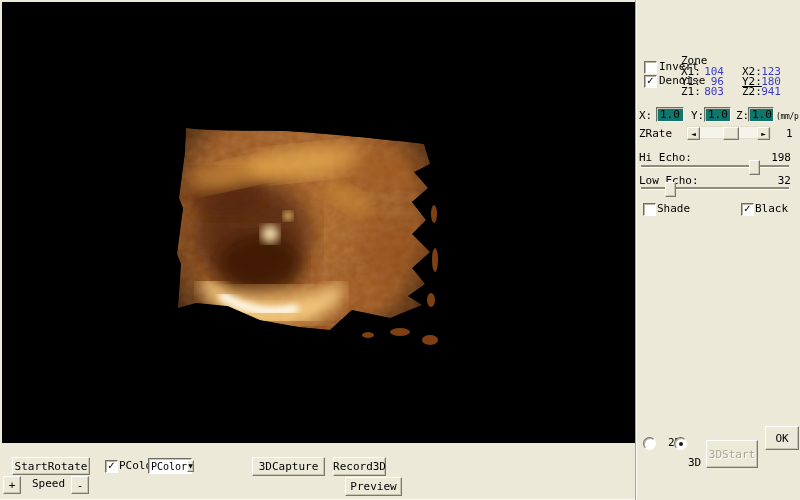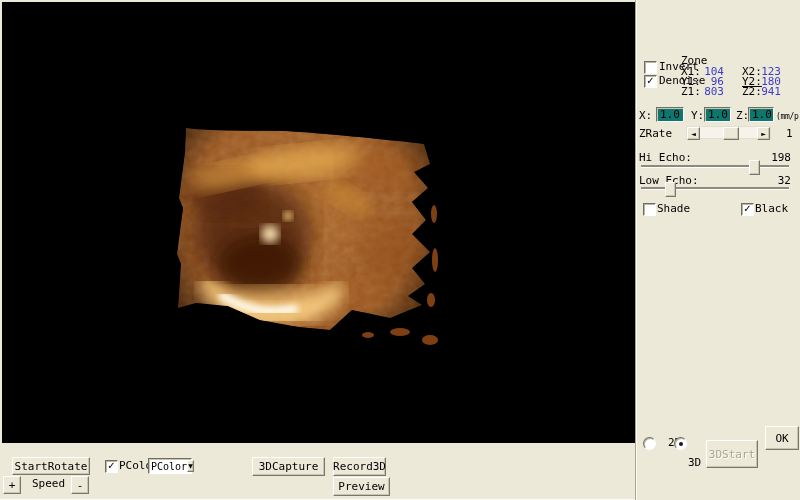--- a/index.html
+++ b/index.html
@@ -231,16 +231,16 @@
 
     <div class="combo" style="left:148px;top:15px;width:42px;height:14px;">
       <span class="val">PColor</span>
       <span class="drop">
         <span class="g">▼</span>
       </span>
     </div>
 
     <div class="btn" style="left:252px;top:14px;width:71px;height:17px;">3DCapture</div>
     <div class="btn" style="left:333px;top:14px;width:51px;height:17px;">Record3D</div>
-    <div class="btn" style="left:333px;top:34px;width:55px;height:17px;">Preview</div>
+    <div class="btn" style="left:345px;top:34px;width:55px;height:17px;">Preview</div>
   </div>
 
 </div>
 
 </body></html>

